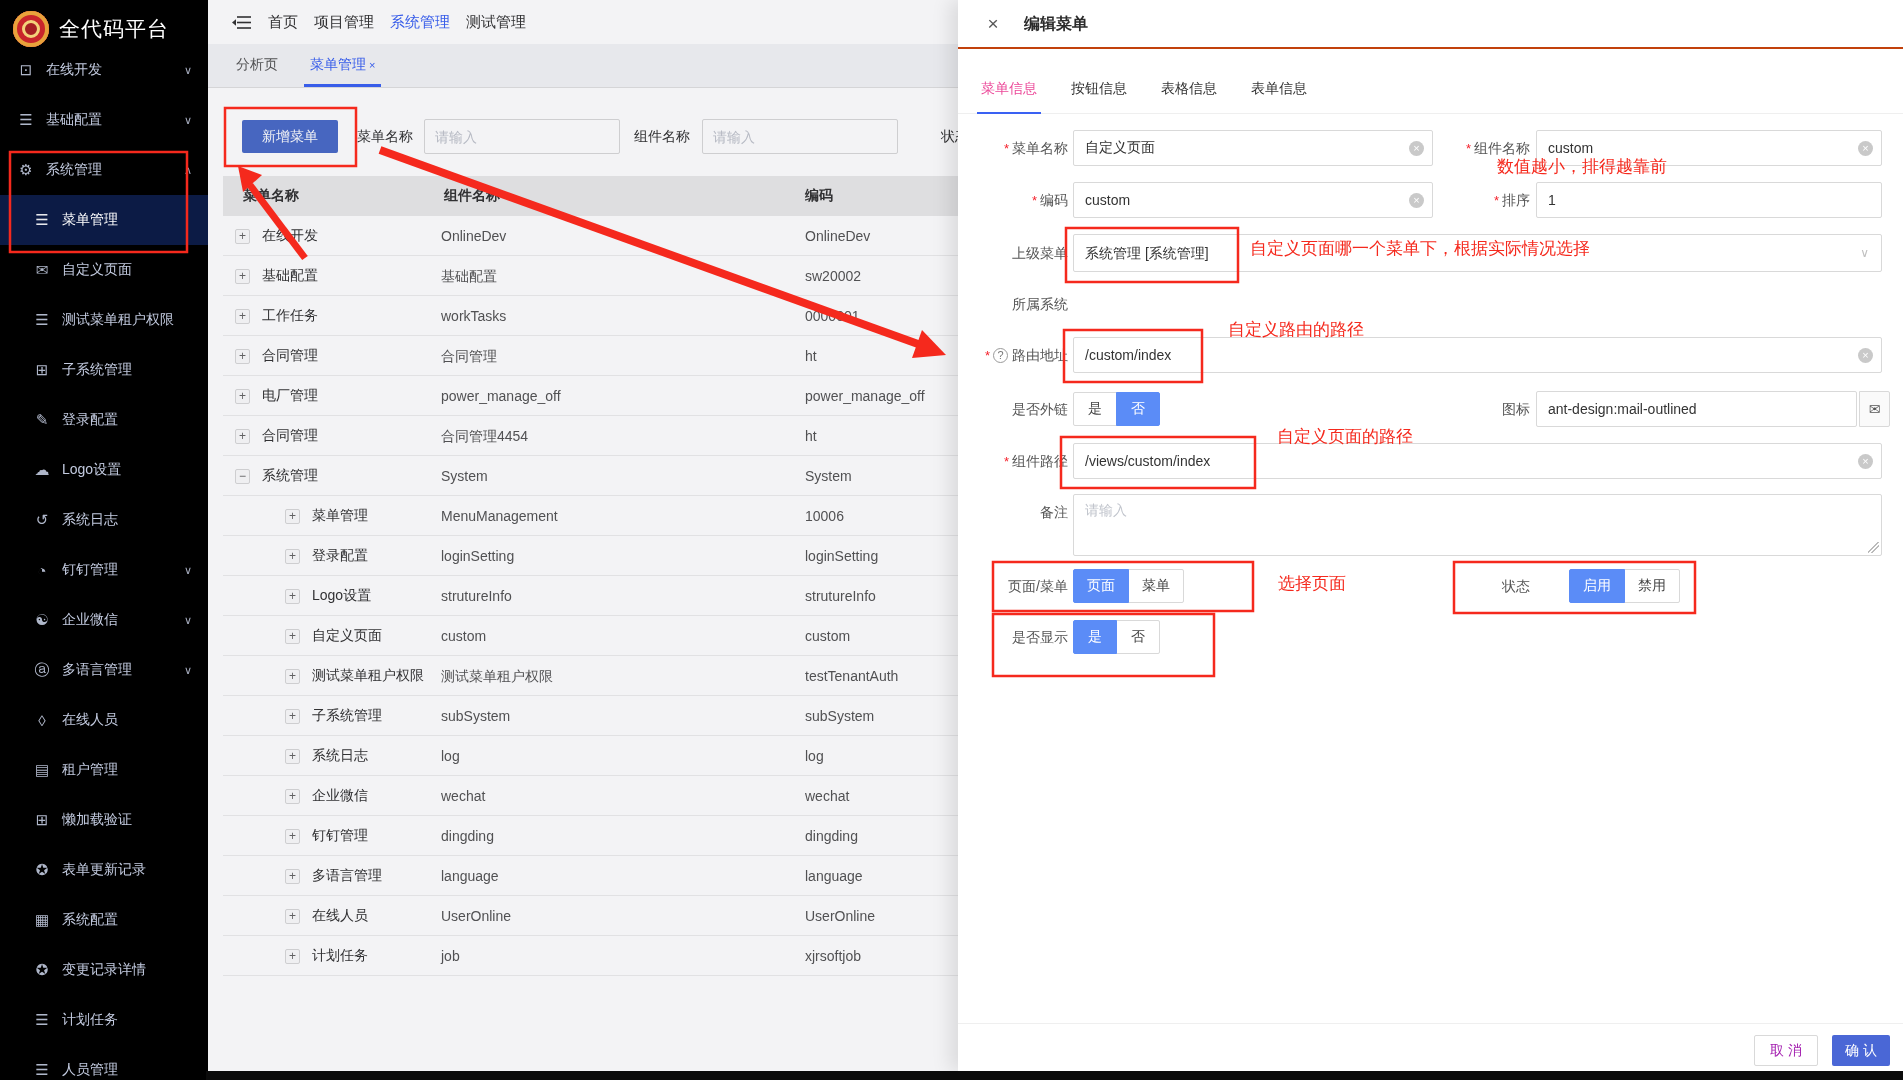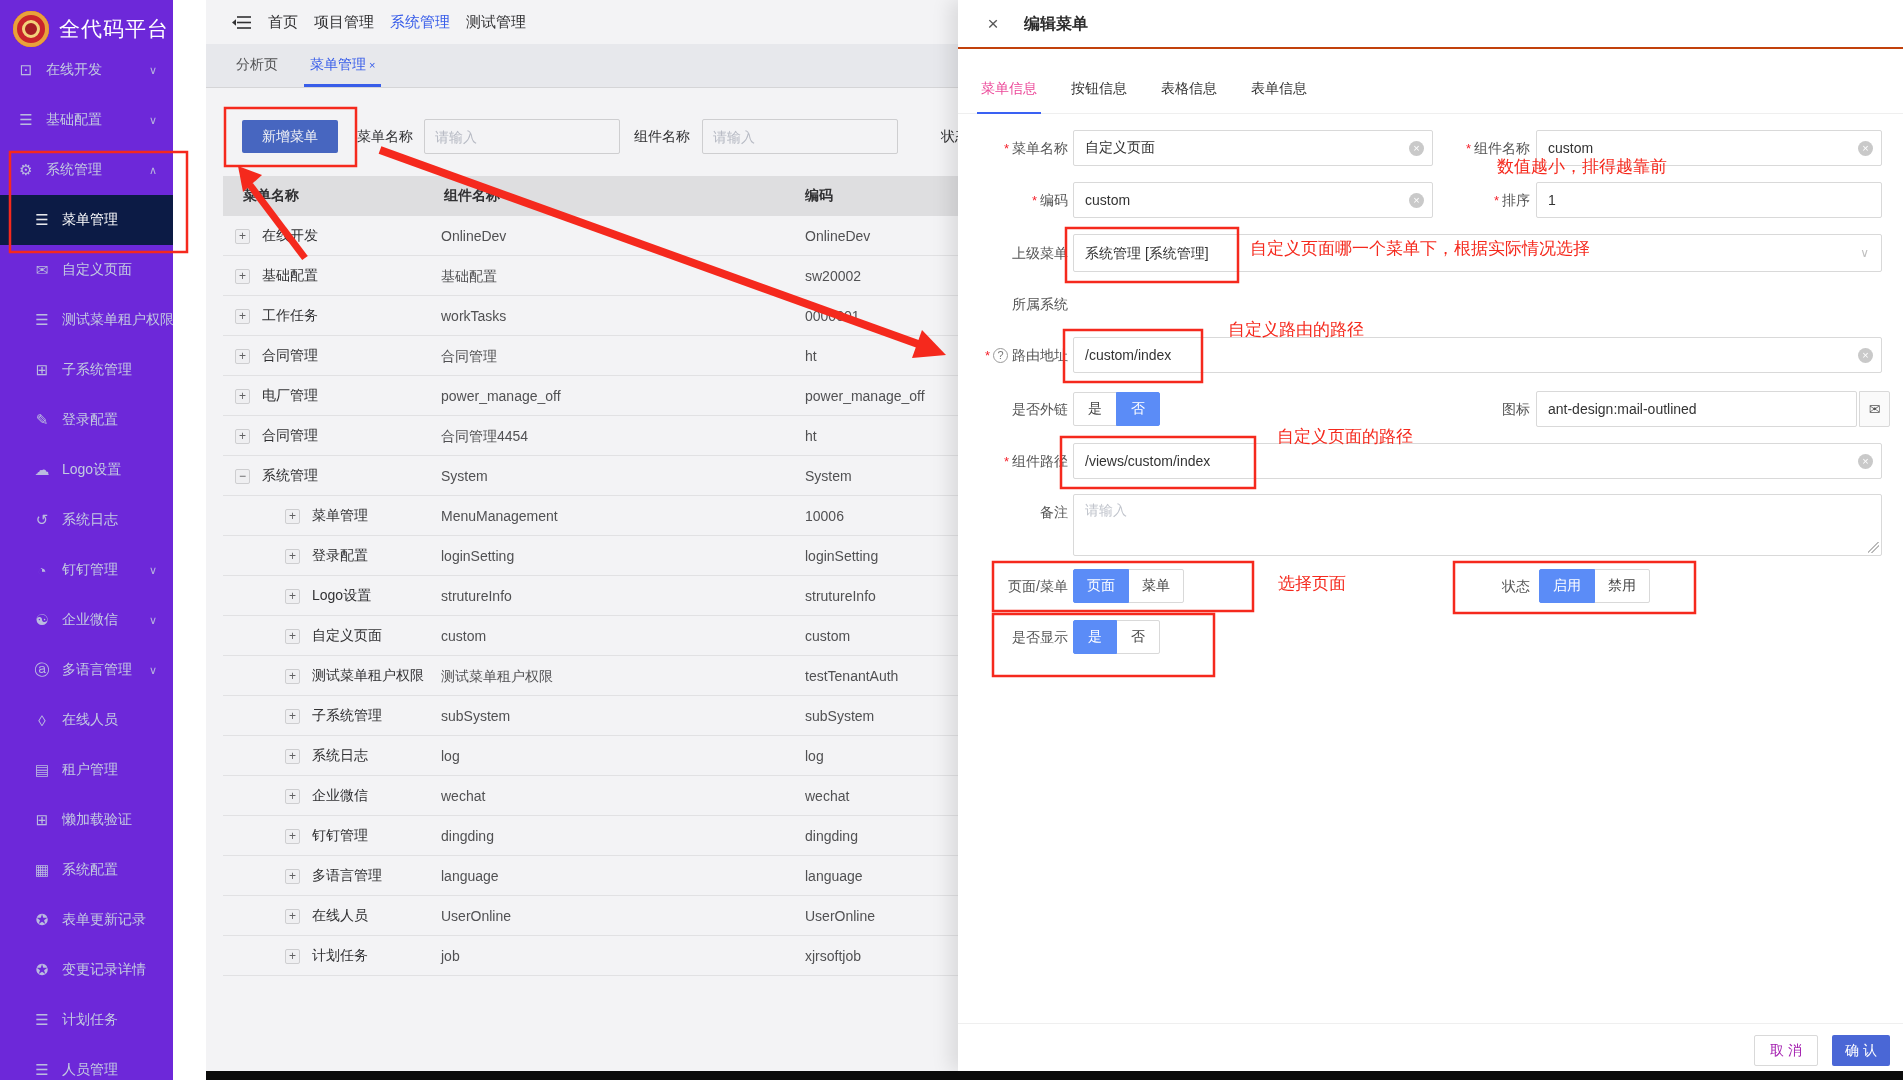--- a/index.html
+++ b/index.html
@@ -1,21 +1,21 @@
 <!DOCTYPE html>
 <html lang="zh"><head>
 <meta charset="utf-8">
 <style>
   * { box-sizing: border-box; margin: 0; padding: 0; }
   html,body { background:#fff; }
   body { font-family: "Liberation Sans", "DejaVu Sans", sans-serif; }
   .stage { position:relative; width:1903px; height:1080px; overflow:hidden; background:#fff; }
 
   
-  .sidebar { position:absolute; left:0; top:0; width:173px; height:1080px; background:#6d28d9; z-index:2; color:#c3cbe0; overflow:hidden; }
+  .sidebar { position:absolute; left:0; top:0; width:208px; height:1080px; background:#000000; z-index:2; color:#c3cbe0; overflow:hidden; }
   .logo-row { display:flex; align-items:center; height:58px; padding-left:13px; gap:10px; }
   .logo-mark { width:36px; height:36px; border-radius:50%; background:#a51f23;
     box-shadow: inset 0 0 0 4px #e8a23b, inset 0 0 0 9px #c9252b, inset 0 0 0 12px #f3d27a; flex:none; }
   .logo-title { color:#fff; font-size:21px; letter-spacing:1px; white-space:nowrap; }
   .nav { position:absolute; top:45px; left:0; right:0; }
   .nv { height:50px; display:flex; align-items:center; gap:11px; padding-left:17px; font-size:14px; cursor:pointer; white-space:nowrap; }
   .nv.lv1 { padding-left:33px; }
   .nv.sel { background:#0c1b45; color:#fff; }
   .nico { width:18px; text-align:center; font-size:15px; opacity:.9; flex:none; }
   .nchev { margin-left:auto; margin-right:16px; font-size:11px; opacity:.85; }
@@ -174,26 +174,26 @@
         </div>
       <div class="nv lv1">
           <span class="nico ic-idcard"></span>
           <span>租户管理</span>
         </div>
       <div class="nv lv1">
           <span class="nico ic-gridplus"></span>
           <span>懒加载验证</span>
         </div>
       <div class="nv lv1">
+          <span class="nico ic-apple"></span>
+          <span>表单更新记录</span>
+        </div>
+      <div class="nv lv1">
           <span class="nico ic-grid"></span>
           <span>系统配置</span>
-        </div>
-      <div class="nv lv1">
-          <span class="nico ic-apple"></span>
-          <span>表单更新记录</span>
         </div>
       <div class="nv lv1">
           <span class="nico ic-apple"></span>
           <span>变更记录详情</span>
         </div>
       <div class="nv lv1">
           <span class="nico ic-list"></span>
           <span>计划任务</span>
         </div>
       <div class="nv lv1">
@@ -439,21 +439,21 @@
 
     <div class="flabel" style="top:494px;">备注</div>
     <textarea class="dta" style="top: 494px;" placeholder="请输入"></textarea>
 
     <div class="flabel" style="top:568px;">页面/菜单</div>
     <div class="seg" style="left:115px;top:569px;">
       <span class="opt on">页面</span>
       <span class="opt">菜单</span>
     </div>
     <div class="flabel2" style="top:568px;">状态</div>
-    <div class="seg" style="left:581px;top:569px;">
+    <div class="seg" style="left:611px;top:569px;">
       <span class="opt on">启用</span>
       <span class="opt">禁用</span>
     </div>
 
     <div class="flabel" style="top:619px;">是否显示</div>
     <div class="seg" style="left:115px;top:620px;">
       <span class="opt on">是</span>
       <span class="opt">否</span>
     </div>
 

